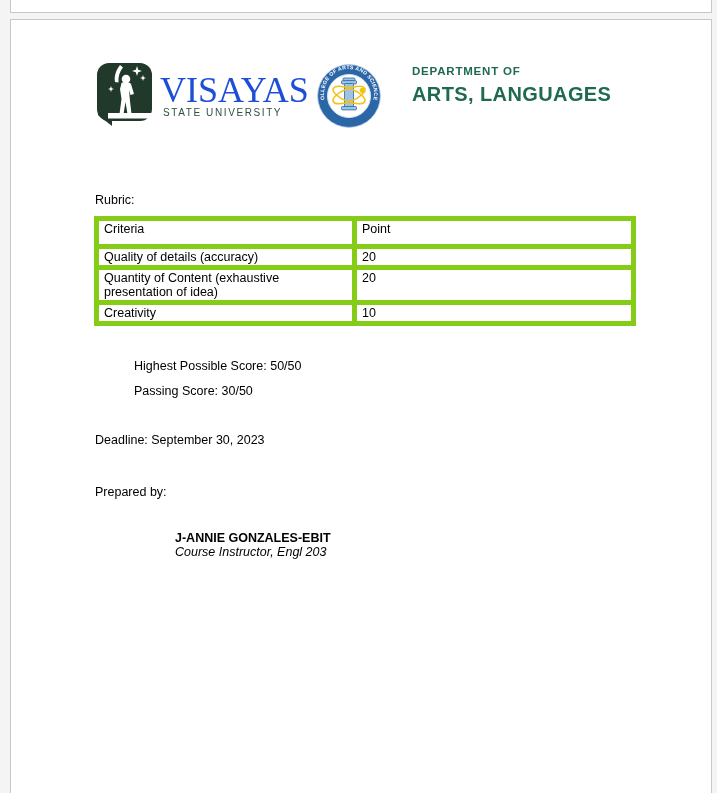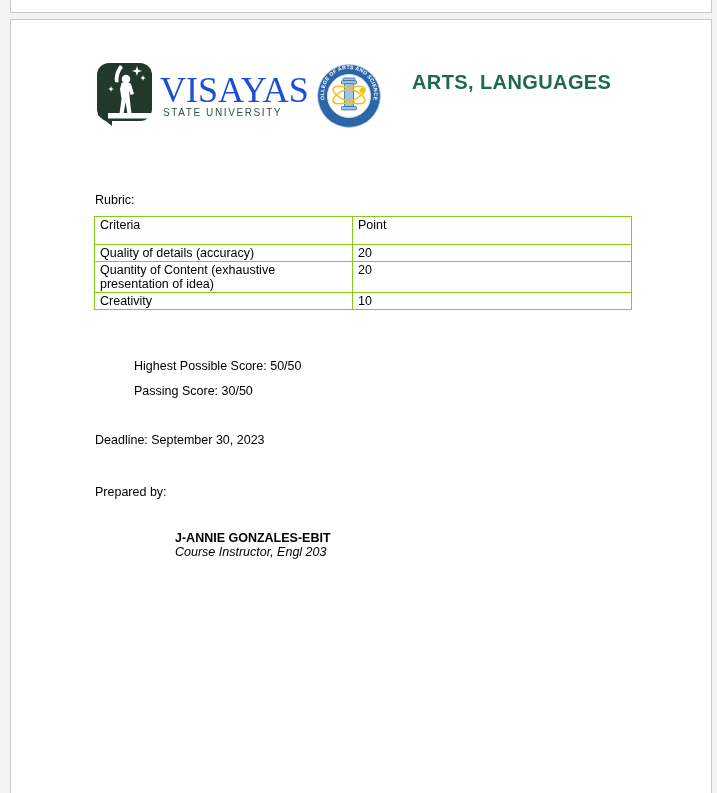--- a/index.html
+++ b/index.html
@@ -47,21 +47,21 @@
   
   .doc-text { font-size:12.5px; line-height:14px;margin-top:28px; }
   .rubric-label { position:absolute; left:84px; top:145px; }
 
   table.rubric {
     position:absolute; left:83px; top:196px; width:537px;
     border-collapse:collapse; table-layout:fixed;
     font-size:12.5px;
   }
   table.rubric th, table.rubric td {
-    border:1px solid #84cc16; text-align:left; vertical-align:top;
+    border:5px solid #84cc16; text-align:left; vertical-align:top;
     font-weight:normal; padding:1px 5px; line-height:14px;
   }
   table.rubric th { height:28px; }
   col.c1 { width:258px; } col.c2 { width:279px; }
 
   .scores { position:absolute; left:123px; top:311px; }
   .scores p { white-space:pre; }
   .scores p + p { margin-top:11px; }
   .u { }
 
@@ -119,20 +119,21 @@
       <circle cx="45.5" cy="26.5" r="2.8" fill="#f3c212"></circle>
       <text font-size="5.2" font-weight="bold" fill="#ffffff" letter-spacing="0.3" font-family="Liberation Sans, sans-serif">
         <textPath href="#sealTop" startOffset="50%" text-anchor="middle">COLLEGE OF ARTS AND SCIENCES</textPath>
       </text>
       <text font-size="4.8" font-weight="bold" fill="#ffffff" letter-spacing="0.4" font-family="Liberation Sans, sans-serif">
         <textPath href="#sealBot" startOffset="50%" text-anchor="middle">• 2003 •</textPath>
       </text>
     </svg>
 
     <div class="dept">
+      <div class="dept-eyebrow">DEPARTMENT OF</div>
       <div class="dept-line first">ARTS, LANGUAGES</div>
     </div>
 
     <div class="doc-text rubric-label">Rubric:</div>
 
     <table class="rubric">
       <colgroup>
           <col class="c1">
           <col class="c2">
         </colgroup>

